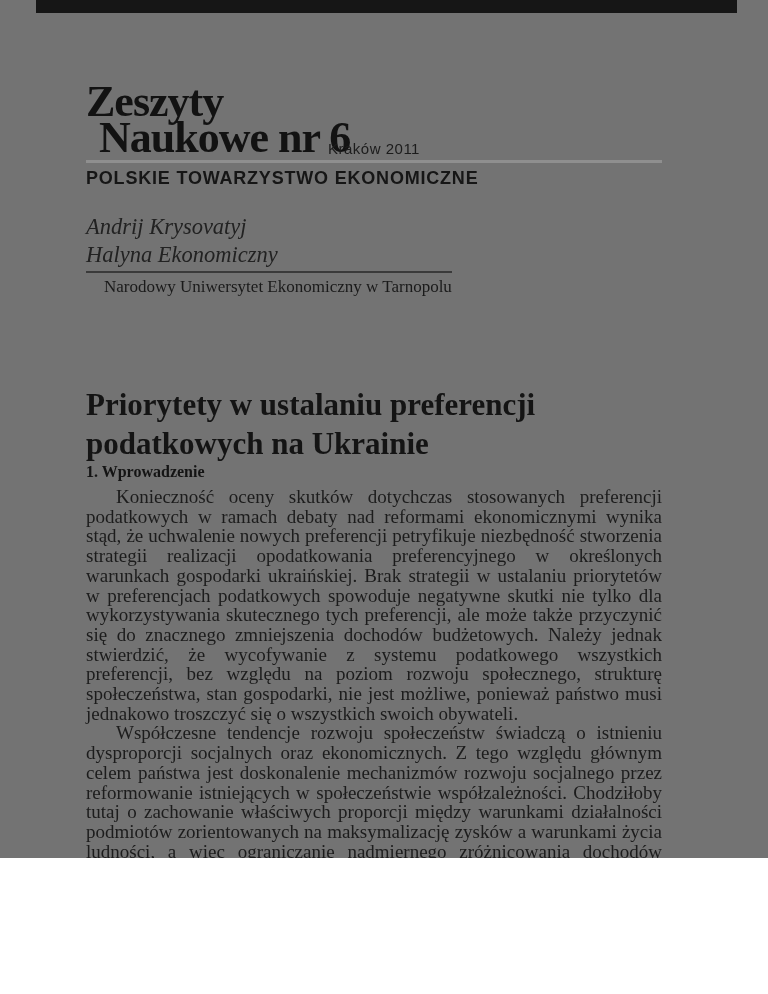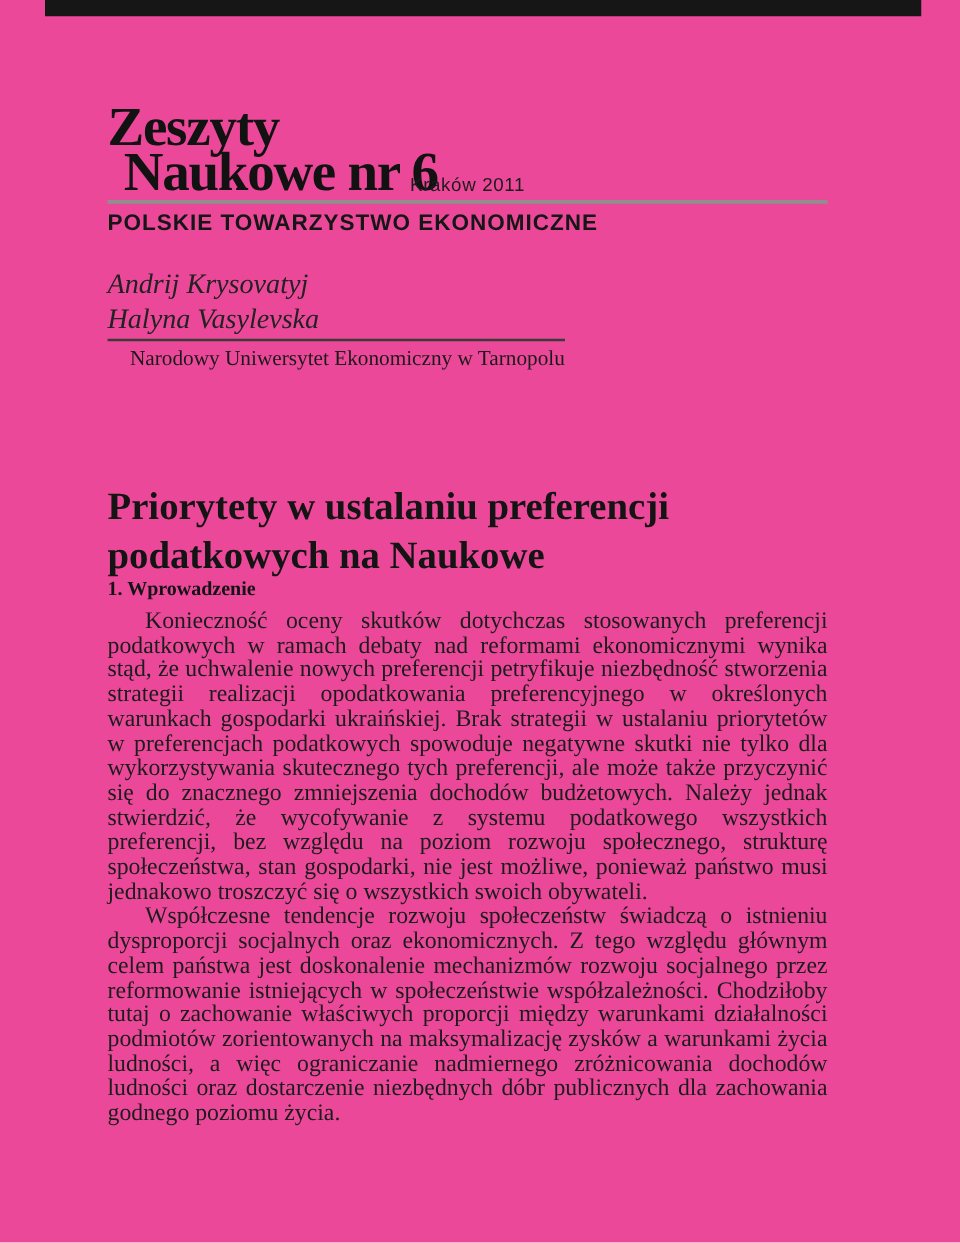--- a/index.html
+++ b/index.html
@@ -3,22 +3,22 @@
 <meta charset="utf-8">
 <style>
   html, body {
     margin: 0;
     padding: 0;
     background: #ffffff;
   }
   .page {
     position: relative;
     width: 768px;
-    height: 994px;
-    background: #ec4899;
+    height: 858px;
+    background: #737373;
     overflow: hidden;
     font-family: "Liberation Serif", serif;
     color: #1a1a1a;
   }
   .top-bar {
     position: absolute;
     left: 36px;
     top: 0;
     width: 701px;
     height: 13px;
@@ -137,29 +137,29 @@
       <div class="logo-l2">Naukowe nr 6</div>
     </div>
     <div class="place-year">Kraków 2011</div>
     <div class="masthead-rule"></div>
     <div class="publisher">POLSKIE TOWARZYSTWO EKONOMICZNE</div>
   </header>
 
   <section>
     <div class="authors">
       <div>Andrij Krysovatyj</div>
-      <div>Halyna Vasylevska</div>
+      <div>Halyna Ekonomiczny</div>
     </div>
     <div class="author-rule"></div>
     <div class="affiliation">Narodowy Uniwersytet Ekonomiczny w Tarnopolu</div>
   </section>
 
   <h1 class="article-title">
     <div>Priorytety w ustalaniu preferencji</div>
-    <div>podatkowych na Naukowe</div>
+    <div>podatkowych na Ukrainie</div>
   </h1>
 
   <h2 class="section-heading">1. Wprowadzenie</h2>
 
   <div class="body-text">
     <p>Konieczność oceny skutków dotychczas stosowanych preferencji podatkowych w ramach debaty nad reformami ekonomicznymi wynika stąd, że uchwalenie nowych preferencji petryfikuje niezbędność stworzenia strategii realizacji opodatkowania preferencyjnego w określonych warunkach gospodarki ukraińskiej. Brak strategii w ustalaniu priorytetów w preferencjach podatkowych spowoduje negatywne skutki nie tylko dla wykorzystywania skutecznego tych preferencji, ale może także przyczynić się do znacznego zmniejszenia dochodów budżetowych. Należy jednak stwierdzić, że wycofywanie z systemu podatkowego wszystkich preferencji, bez względu na poziom rozwoju społecznego, strukturę społeczeństwa, stan gospodarki, nie jest możliwe, ponieważ państwo musi jednakowo troszczyć się o wszystkich swoich obywateli.</p>
     <p>Współczesne tendencje rozwoju społeczeństw świadczą o istnieniu dysproporcji socjalnych oraz ekonomicznych. Z tego względu głównym celem państwa jest doskonalenie mechanizmów rozwoju socjalnego przez reformowanie istniejących w społeczeństwie współzależności. Chodziłoby tutaj o zachowanie właściwych proporcji między warunkami działalności podmiotów zorientowanych na maksymalizację zysków a warunkami życia ludności, a więc ograniczanie nadmiernego zróżnicowania dochodów ludności oraz dostarczenie niezbędnych dóbr publicznych dla zachowania godnego poziomu życia.</p>
   </div>
 
 </div>

